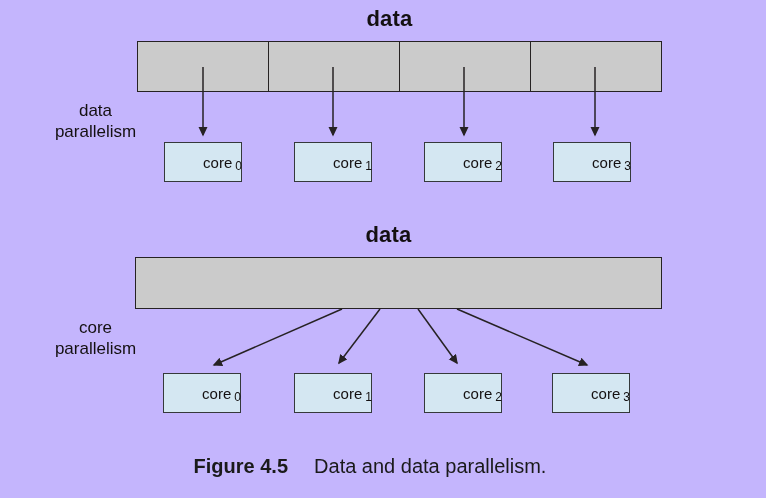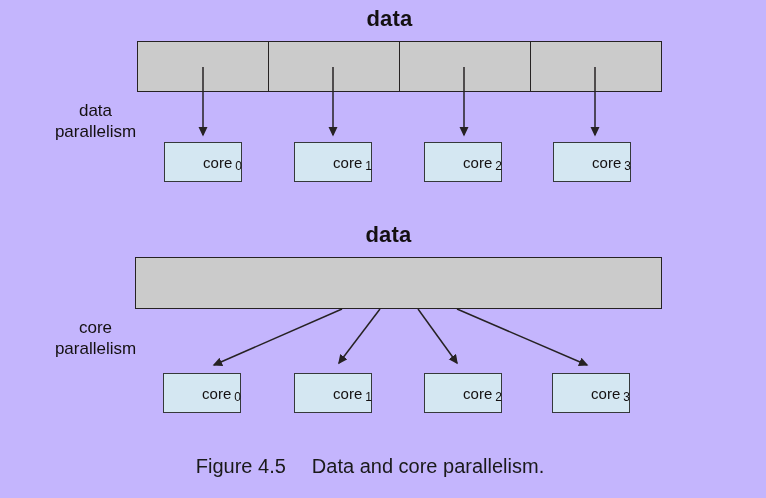--- a/index.html
+++ b/index.html
@@ -102,21 +102,21 @@
   .caption {
     position: absolute;
     left: 0;
     top: 455px;
     width: 740px;
     text-align: center;
     font-size: 20px;
     color: #1a1a1a;
   }
   .caption .fig-label {
-    font-weight: normal;
+    font-weight: bold;
     margin-right: 26px;
   }
 </style>
 </head>
 <body>
 
 <div class="canvas">
 
   <div class="section-title title-top">data</div>
 
@@ -188,16 +188,16 @@
     </g>
     <g>
       <line x1="342" y1="309" x2="214" y2="365" marker-end="url(#ah)"></line>
       <line x1="380" y1="309" x2="339" y2="363" marker-end="url(#ah)"></line>
       <line x1="418" y1="309" x2="457" y2="363" marker-end="url(#ah)"></line>
       <line x1="457" y1="309" x2="587" y2="365" marker-end="url(#ah)"></line>
     </g>
   </svg>
 
   <div class="caption">
-    <span class="fig-label">Figure 4.5</span><span>Data and core parallelism.</span>
+    <span class="fig-label">Figure 4.5</span><span>Data and data parallelism.</span>
   </div>
 
 </div>
 
 </body></html>

